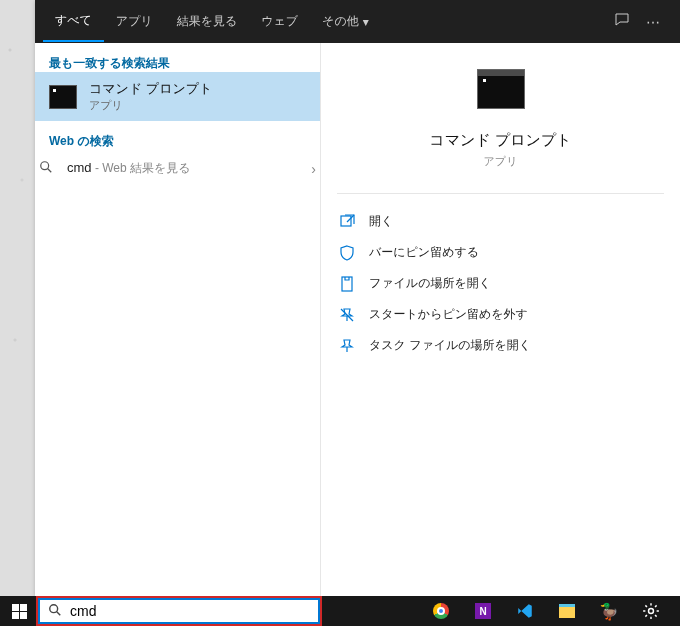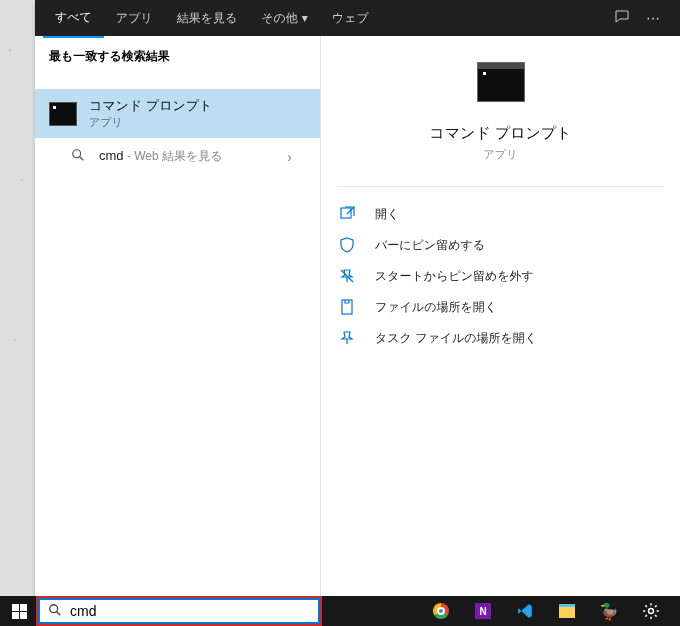--- a/index.html
+++ b/index.html
@@ -1,57 +1,57 @@
 <!DOCTYPE html>
 <html><head>
 <meta charset="utf-8">
 <style>
 * { margin: 0; padding: 0; box-sizing: border-box; font-family: "Segoe UI", "Yu Gothic UI", Meiryo, sans-serif; }
 body { width: 680px; height: 626px; background: #e8e8e8; overflow: hidden; position: relative; }
 .bg-texture { position: absolute; width: 35px; height: 596px; left: 0; top: 0; background: #dedede; background-image: radial-gradient(circle at 10px 50px, rgba(0,0,0,0.08) 1px, transparent 2px), radial-gradient(circle at 22px 180px, rgba(0,0,0,0.06) 1px, transparent 2px), radial-gradient(circle at 15px 340px, rgba(0,0,0,0.07) 1px, transparent 2px); }
 
 .search-panel { position: absolute; left: 35px; top: 0; width: 645px; height: 596px; background: #fff; box-shadow: 0 1px 4px rgba(0,0,0,0.2); display: flex; flex-direction: column; }
 
-.tabs-bar { height: 36px; background: #202020; display: flex; align-items: center; color: #ccc; font-size: 12px; padding: 0 12px 0 8px; }
+.tabs-bar { height: 43px; background: #202020; display: flex; align-items: center; color: #ccc; font-size: 12px; padding: 0 12px 0 8px; }
 .tab { padding: 0 12px; height: 40px; display: flex; align-items: center; cursor: pointer; color: #ccc; }
 .tab.active { border-bottom: 2px solid #0099ff; color: #fff; }
 .tab-more { display: flex; align-items: center; gap: 4px; }
 .tabs-spacer { flex: 1; }
 .feedback-icon, .more-icon { color: #ccc; font-size: 14px; padding: 0 8px; cursor: pointer; }
 
 .content-row { flex: 1; display: flex; overflow: hidden; }
 .left-col { width: 286px; border-right: 1px solid #e6e6e6; overflow-y: auto; }
 .right-col { flex: 1; background: #fff; }
 
-.section-header { font-size: 12px; font-weight: 600; color: #000000; padding: 12px 14px 24px; }
+.section-header { font-size: 12px; font-weight: 600; color: #0369a1; padding: 12px 14px 0; }
 
 .result-item { display: flex; align-items: center; padding: 8px 14px; gap: 12px; cursor: pointer; }
 .result-item.selected { background: #bdddf3; }
 .result-icon { width: 28px; height: 24px; background: #0d0d0d; border: 1px solid #555; position: relative; flex-shrink: 0; }
 .result-icon::after { content: ""; position: absolute; top: 3px; left: 3px; width: 3px; height: 3px; background: #fff; }
 .result-texts { display: flex; flex-direction: column; }
 .result-title { font-size: 13px; color: #111; }
 .result-sub { font-size: 11px; color: #666; }
 
-.web-item { display: flex; align-items: center; padding: 10px 28px; gap: 14px; cursor: pointer; margin-left: 8px; }
+.web-item { display: flex; align-items: center; padding: 10px 4px; gap: 14px; cursor: pointer; }
 .web-search-icon { color: #555; font-size: 13px; }
 .web-text { flex: 1; font-size: 13px; color: #222; }
 .web-text .sub { color: #888; font-size: 12px; }
 .web-chevron { color: #888; font-size: 14px; }
 
 .preview { text-align: center; padding-top: 26px; }
 .preview-icon { width: 48px; height: 40px; background: #0d0d0d; border: 1px solid #666; margin: 0 auto; position: relative; }
 .preview-icon::before { content: ""; position: absolute; top: 0; left: 0; height: 6px; width: 100%; background: #4a4a4a; }
 .preview-icon::after { content: ""; position: absolute; top: 9px; left: 5px; width: 3px; height: 3px; background: #fff; }
 .preview-title { font-size: 15px; color: #111; margin-top: 22px; }
 .preview-sub { font-size: 11px; color: #888; margin-top: 4px; }
 .preview-divider { height: 1px; background: #e6e6e6; margin: 24px 16px 8px; }
 
 .action-list { padding: 4px 12px; }
-.action-item { display: flex; align-items: flex-start; gap: 20px; padding: 7px 6px; font-size: 12px; color: #222; cursor: pointer; }
+.action-item { display: flex; align-items: flex-end; gap: 14px; padding: 7px 6px; font-size: 12px; color: #222; cursor: pointer; }
 .action-icon { width: 16px; height: 16px; display: flex; align-items: center; justify-content: center; color: #0078d4; flex-shrink: 0; }
 .action-icon svg { width: 16px; height: 16px; }
 
 .taskbar { position: absolute; left: 0; bottom: 0; width: 680px; height: 30px; background: #181818; display: flex; align-items: center; }
 .start-button { width: 38px; height: 30px; display: flex; align-items: center; justify-content: center; cursor: pointer; }
 .start-logo { width: 15px; height: 15px; display: grid; grid-template: 1fr 1fr / 1fr 1fr; gap: 1px; }
 .start-logo span { background: #fff; }
 
 .search-box { width: 282px; height: 26px; margin: 2px 2px 2px 0px; border: 2px solid #0078d4; outline: 2px solid #d02828; background: #fff; display: flex; align-items: center; padding: 0 8px; gap: 8px; }
 .search-box-icon { color: #444; font-size: 13px; }
@@ -73,44 +73,45 @@
 </head>
 <body>
 
 <div class="bg-texture"></div>
 
 <div class="search-panel">
   <div class="tabs-bar">
     <div class="tab active">すべて</div>
     <div class="tab">アプリ</div>
     <div class="tab">結果を見る</div>
+    <div class="tab">ウェブ</div>
     <div class="tab tab-more">
       <span>その他</span>
       <span>▾</span>
     </div>
-    <div class="tab">ウェブ</div>
     <div class="tabs-spacer"></div>
     <div class="feedback-icon">
       <svg width="16" height="16" viewBox="0 0 16 16">
           <path d="M2 2h12v8H6l-4 3V2z" fill="none" stroke="#ccc" stroke-width="1"></path>
         </svg>
     </div>
     <div class="more-icon">⋯</div>
   </div>
 
   <div class="content-row">
     <div class="left-col">
       <div class="section-header">最も一致する検索結果</div>
       <div class="result-item selected">
         <div class="result-icon"></div>
         <div class="result-texts">
           <div class="result-title">コマンド プロンプト</div>
           <div class="result-sub">アプリ</div>
         </div>
       </div>
+      <div class="section-header">Web の検索</div>
       <div class="web-item">
         <span class="web-search-icon">
           <svg width="14" height="14" viewBox="0 0 16 16">
               <circle cx="6.5" cy="6.5" r="4.5" fill="none" stroke="#555" stroke-width="1.4"></circle>
               <line x1="10" y1="10" x2="14" y2="14" stroke="#555" stroke-width="1.4"></line>
             </svg>
         </span>
         <span class="web-text">
           <span>cmd</span><span class="sub"> - Web 結果を見る</span>
         </span>
@@ -140,34 +141,34 @@
           <span class="action-icon">
               <svg viewBox="0 0 16 16">
                 <path d="M8 1l6 2v4c0 4-3 7-6 8-3-1-6-4-6-8V3l6-2z" fill="none" stroke="#0078d4" stroke-width="1.2"></path>
               </svg>
             </span>
           <span>バーにピン留めする</span>
         </div>
         <div class="action-item">
           <span class="action-icon">
               <svg viewBox="0 0 16 16">
+                <rect x="3" y="1" width="10" height="14" fill="none" stroke="#0078d4" stroke-width="1.2"></rect>
+                <path d="M6 1v3h4V1" fill="none" stroke="#0078d4" stroke-width="1.2"></path>
+              </svg>
+            </span>
+          <span>ファイルの場所を開く</span>
+        </div>
+        <div class="action-item">
+          <span class="action-icon">
+              <svg viewBox="0 0 16 16">
                 <path d="M5 2h6l-1 5 3 2H3l3-2-1-5zM8 9v5" fill="none" stroke="#0078d4" stroke-width="1.2"></path>
                 <line x1="2" y1="2" x2="14" y2="14" stroke="#0078d4" stroke-width="1.2"></line>
               </svg>
             </span>
           <span>スタートからピン留めを外す</span>
-        </div>
-        <div class="action-item">
-          <span class="action-icon">
-              <svg viewBox="0 0 16 16">
-                <rect x="3" y="1" width="10" height="14" fill="none" stroke="#0078d4" stroke-width="1.2"></rect>
-                <path d="M6 1v3h4V1" fill="none" stroke="#0078d4" stroke-width="1.2"></path>
-              </svg>
-            </span>
-          <span>ファイルの場所を開く</span>
         </div>
         <div class="action-item">
           <span class="action-icon">
               <svg viewBox="0 0 16 16">
                 <path d="M5 2h6l-1 5 3 2H3l3-2-1-5zM8 9v5" fill="none" stroke="#0078d4" stroke-width="1.2"></path>
               </svg>
             </span>
           <span>タスク ファイルの場所を開く</span>
         </div>
       </div>

